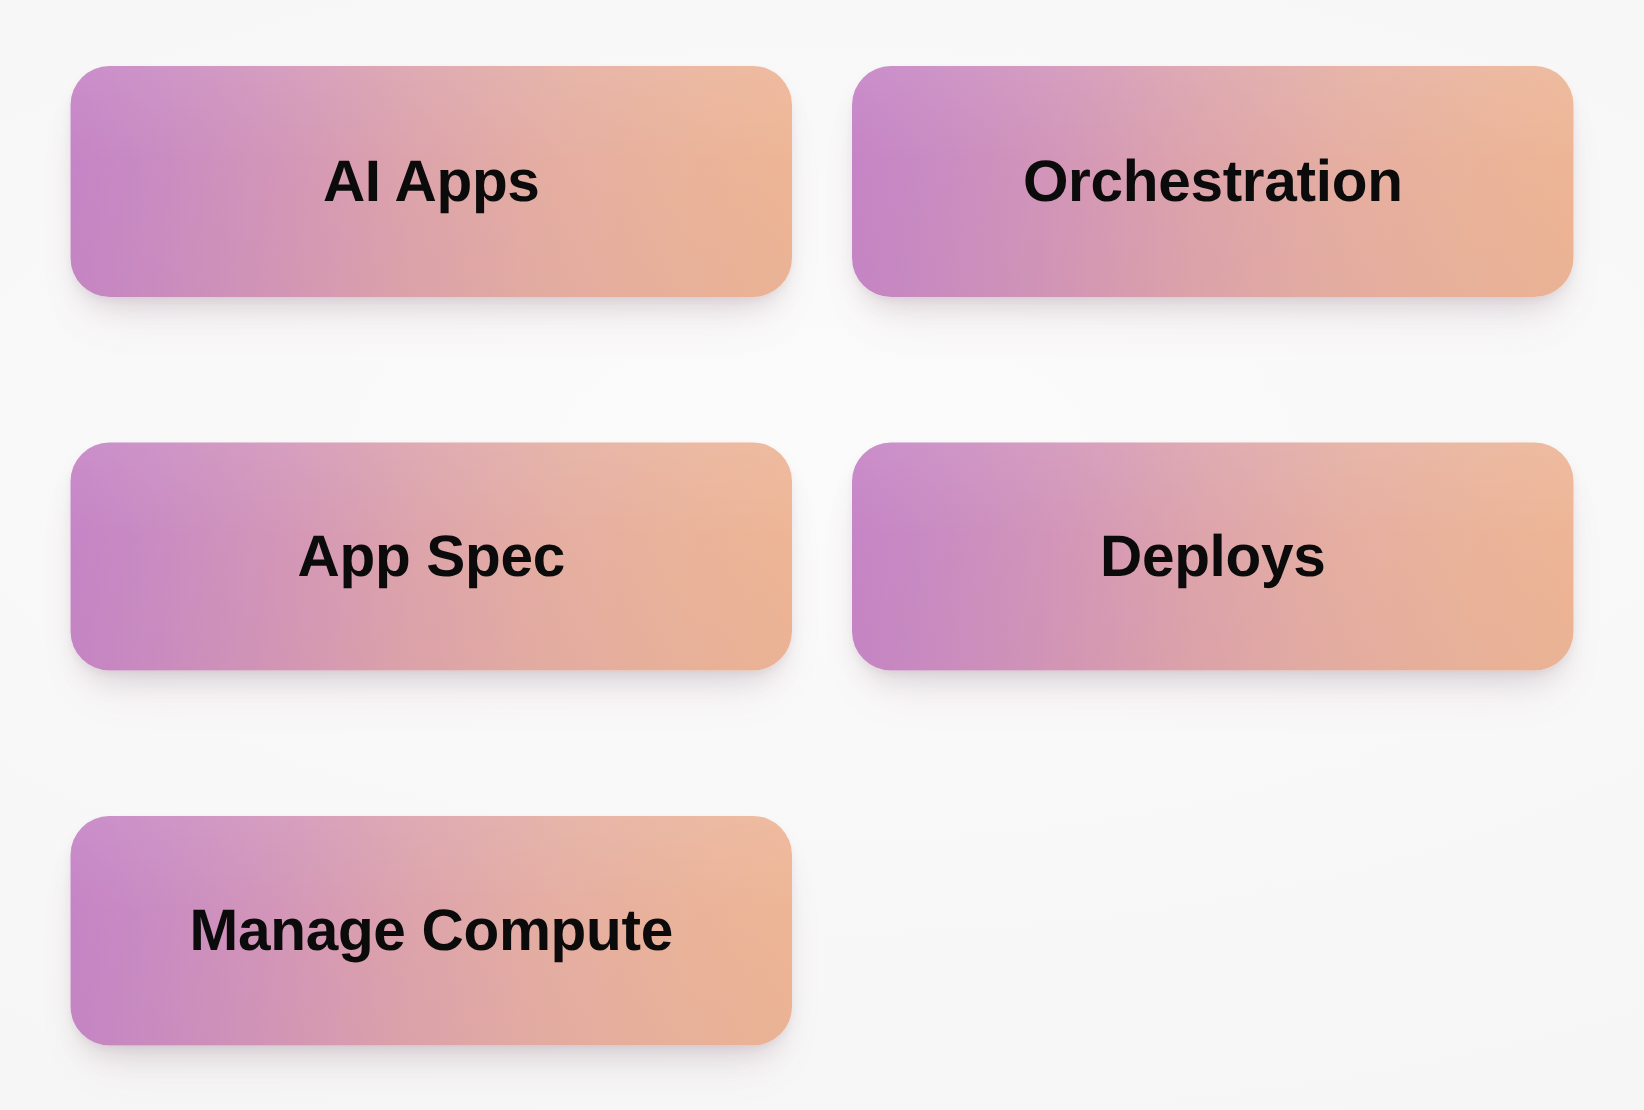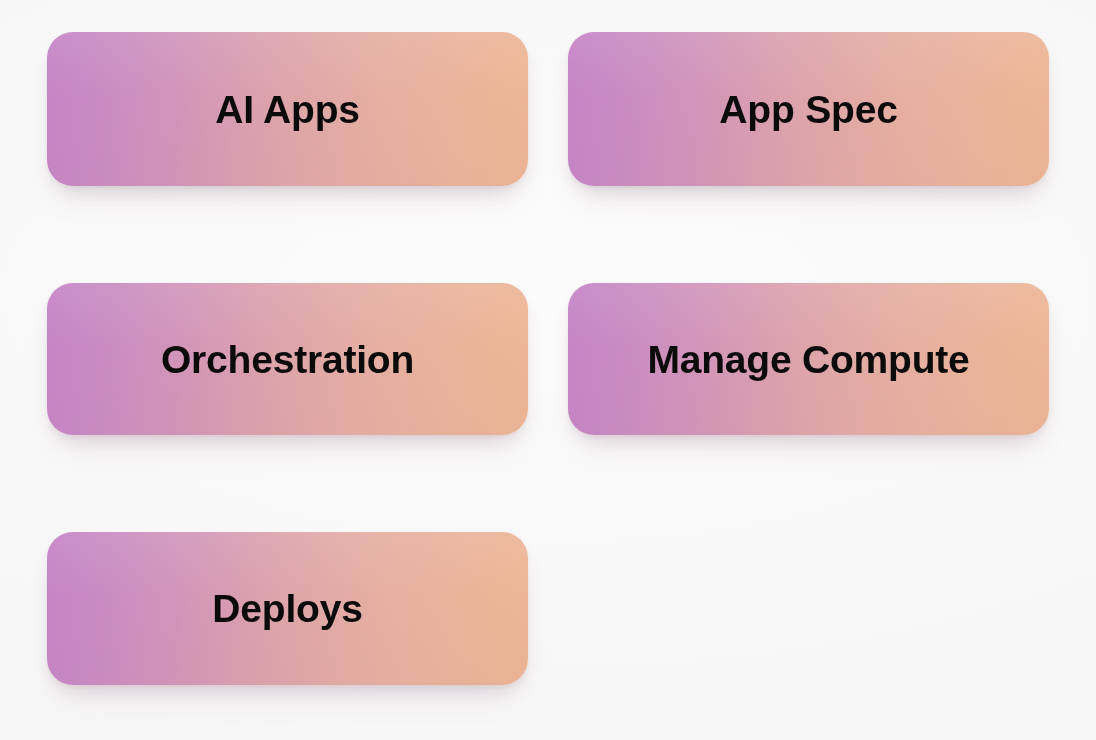--- a/index.html
+++ b/index.html
@@ -26,21 +26,21 @@
     position: absolute;
     left: 0;
     top: 0;
     width: 1096px;
     height: 740px;
     display: grid;
     grid-template-columns: 481px 481px;
     grid-template-rows: 154px 152px 153px;
     column-gap: 40px;
     row-gap: 97px;
-    padding: 32px 47px 54px 47px;
+    padding: 44px 47px 54px 47px;
     box-sizing: border-box;
     align-content: start;
     justify-content: start;
   }
 
   .card {
     position: relative;
     border-radius: 26px;
     background: linear-gradient(
         97deg,
@@ -96,30 +96,30 @@
 <body>
 
 <div id="canvas">
   <div class="grid">
 
     <div class="card">
       <span class="card-label">AI Apps</span>
     </div>
 
     <div class="card">
+      <span class="card-label">Orchestration</span>
+    </div>
+
+    <div class="card">
       <span class="card-label">App Spec</span>
     </div>
 
     <div class="card">
-      <span class="card-label">Orchestration</span>
+      <span class="card-label">Deploys</span>
     </div>
 
     <div class="card">
       <span class="card-label">Manage Compute</span>
-    </div>
-
-    <div class="card">
-      <span class="card-label">Deploys</span>
     </div>
 
 
   </div>
 </div>
 
 </body></html>

